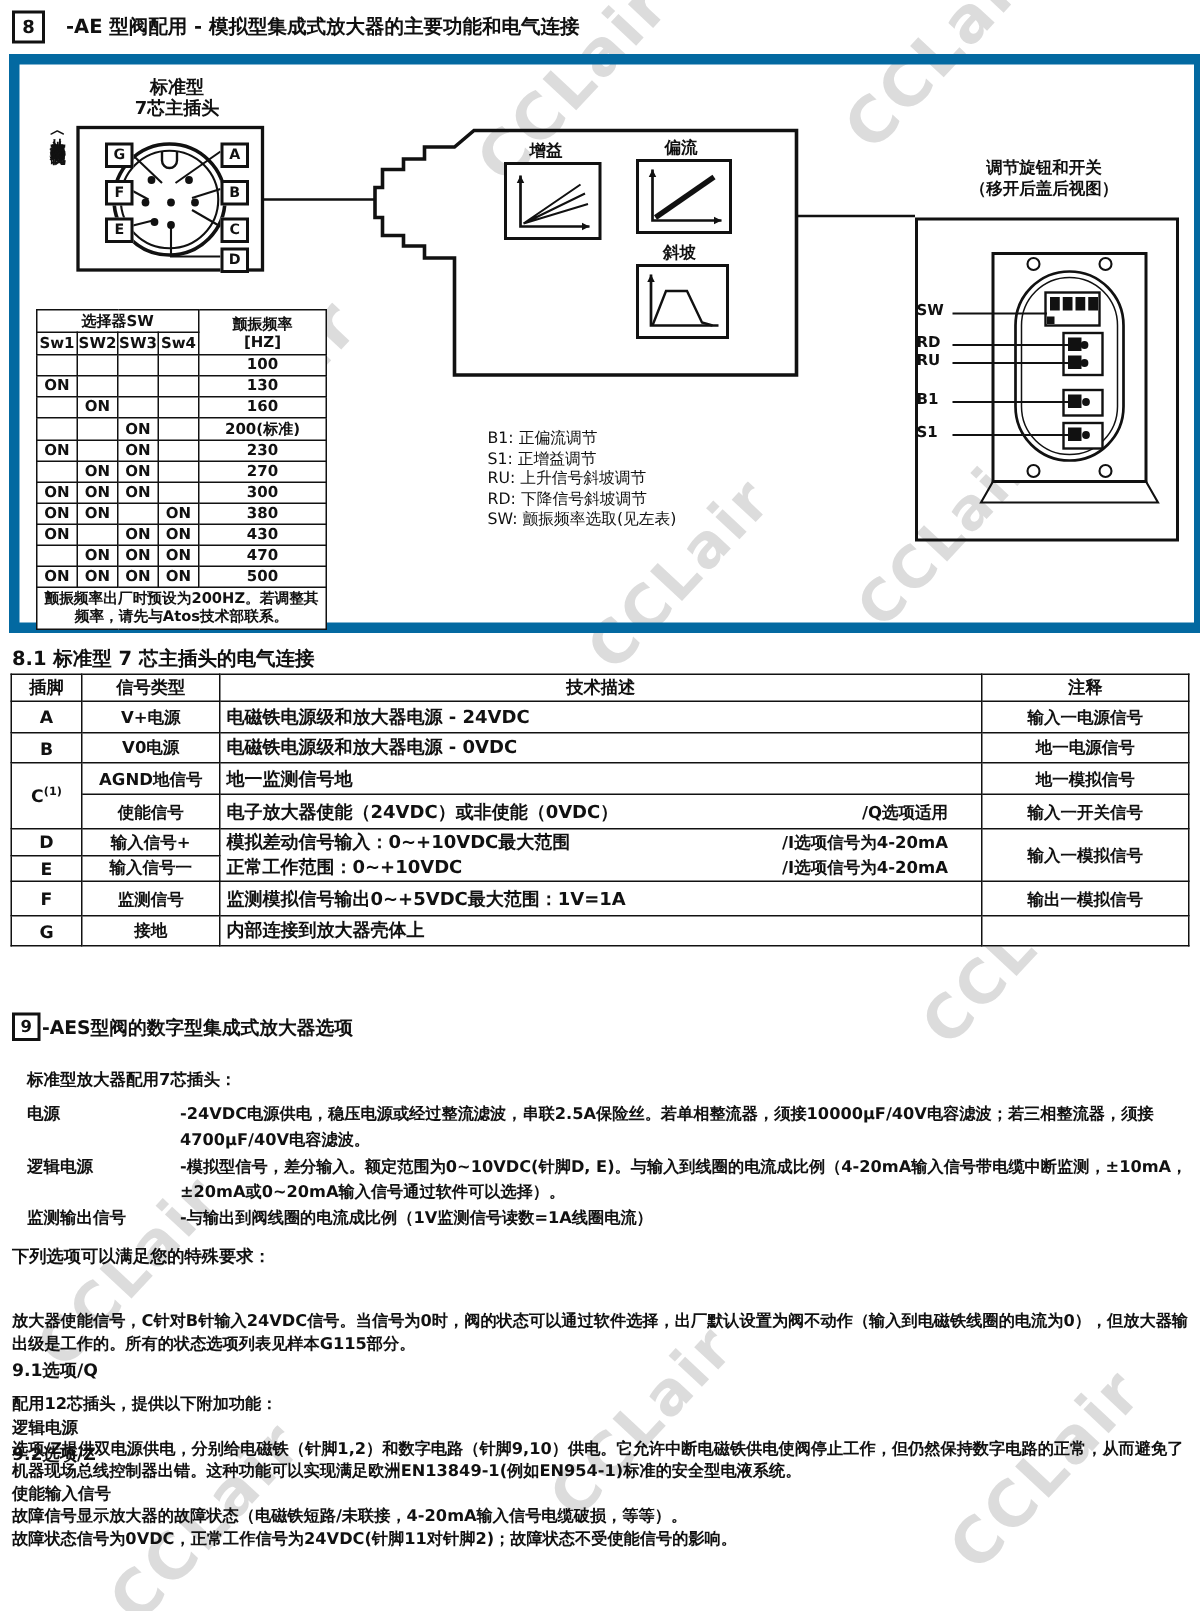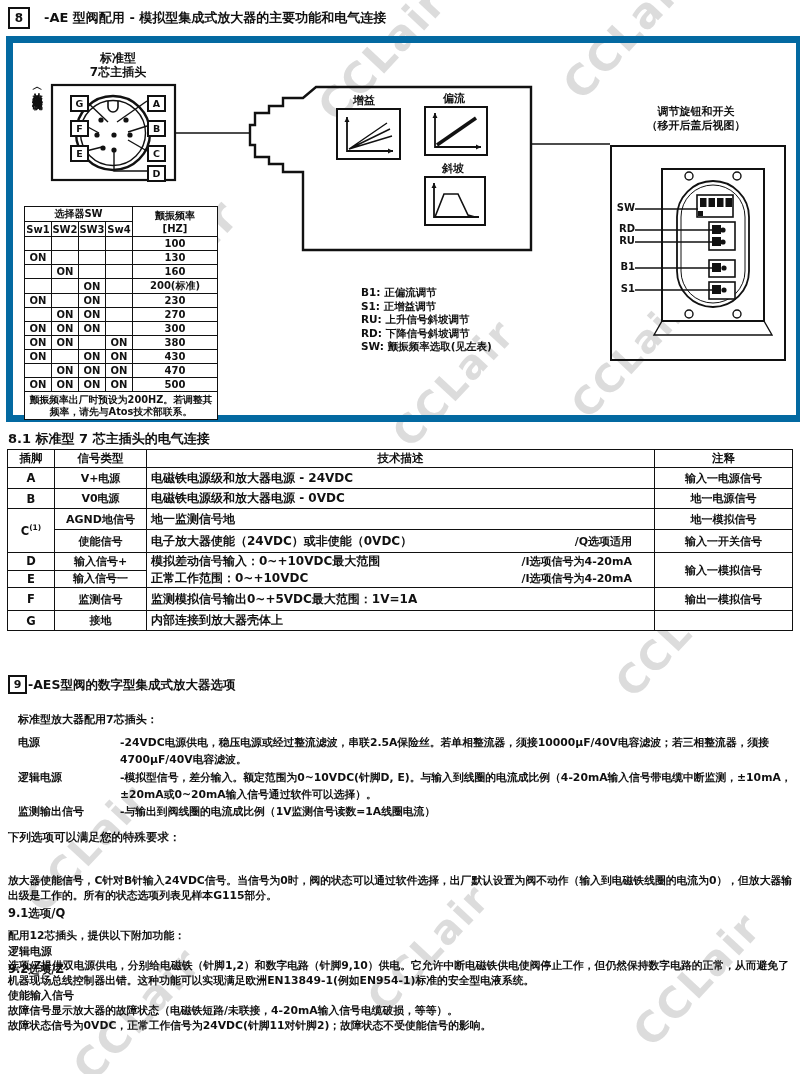--- a/index.html
+++ b/index.html
@@ -25,24 +25,24 @@
   .conn-title{position:absolute;left:40px;top:8px;width:130px;text-align:center;font-weight:700;font-size:12px;line-height:14px;z-index:2;}
   .side-caption{
     position:absolute;left:18px;top:40px;height:150px;font-size:10.5px;font-weight:700;
     writing-mode:vertical-rl;text-orientation:upright;letter-spacing:1px;z-index:2;
   }
   .pinlab{
     position:absolute;width:15px;height:13px;border:2px solid #111;background:#fff;
     font-size:9.5px;font-weight:700;display:flex;align-items:center;justify-content:center;z-index:3;
   }
   .graphlab{position:absolute;font-size:11px;font-weight:700;z-index:2;}
-  .legend{position:absolute;left:312px;top:243px;font-size:10.5px;font-weight:700;line-height:13.5px;z-index:2;margin-left:36px;}
+  .legend{position:absolute;left:312px;top:243px;font-size:10.5px;font-weight:400;line-height:13.5px;z-index:2;}
   .panel-title{position:absolute;left:588px;top:62px;width:190px;text-align:center;font-size:11px;font-weight:700;line-height:14px;z-index:2;}
   .panel-box{position:absolute;left:597px;top:102px;width:172px;height:212px;border:2px solid #111;z-index:1;}
-  .plab{position:absolute;font-size:10px;font-weight:700;z-index:2;width:24px;text-align:right;}
+  .plab{position:absolute;font-size:10px;font-weight:700;z-index:2;width:24px;text-align:left;}
   
   #freq-wrap{position:absolute;left:11px;top:163px;z-index:2;}
   #freq-table{border-collapse:collapse;background:#fff;}
   #freq-table th,#freq-table td{border:1.6px solid #111;font-size:10px;font-weight:700;text-align:center;padding:0;}
   #freq-table thead th{height:14px;}
   #freq-table tbody td{height:13px;}
   #freq-table .swc{width:26px;}
   #freq-table .hzc{width:84px;}
   #freq-table tfoot td{text-align:center;padding:2px 3px;font-size:9.8px;line-height:11.5px;}
   

